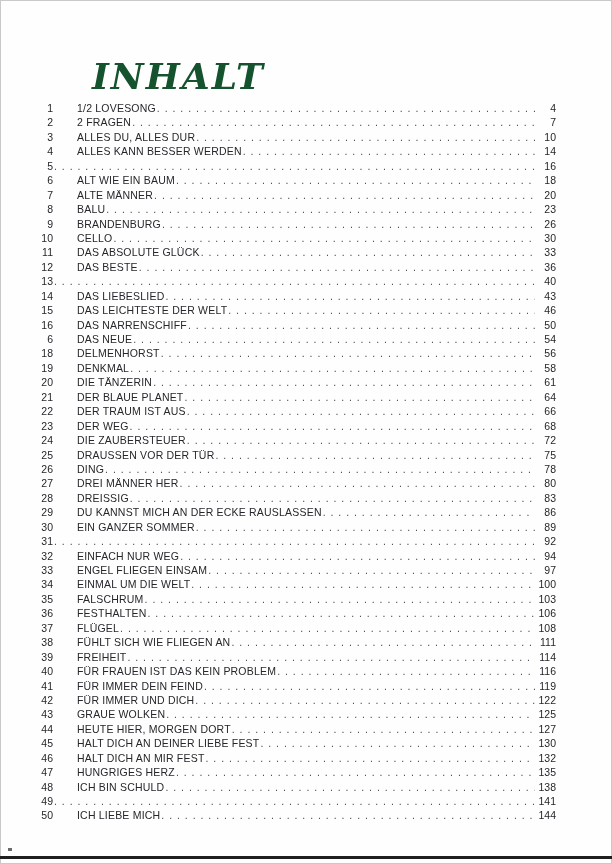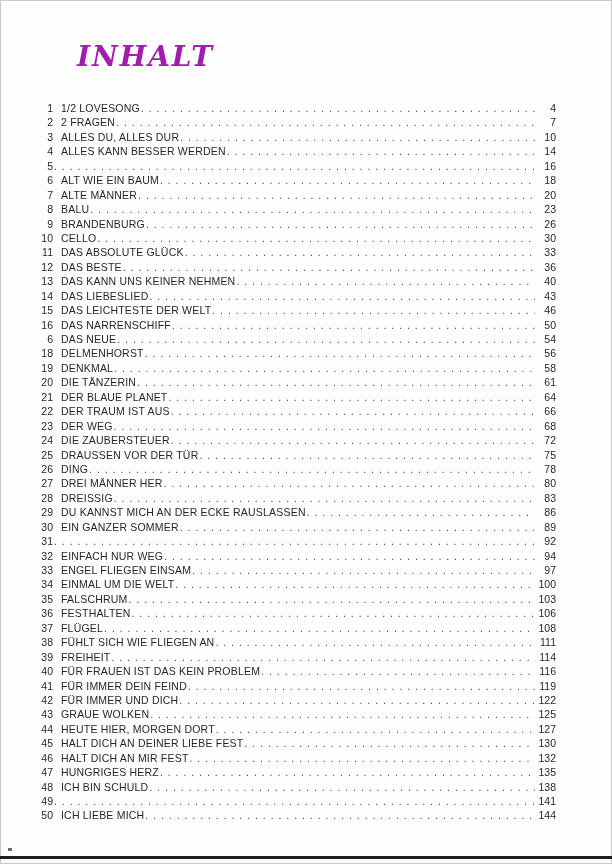--- a/index.html
+++ b/index.html
@@ -14,27 +14,27 @@
     background: #fefefe;
     box-shadow: inset 0 0 0 1px #c9c9c9;
     overflow: hidden;
     font-family: "Liberation Sans", sans-serif;
     color: #26262c;
   }
   .page-title {
     position: absolute;
     left: 77px;
     top: 40px;
-    margin: 0;
+    margin: 15px;
     font-family: "DejaVu Serif", serif;
     font-style: italic;
     font-weight: bold;
-    font-size: 28px;
+    font-size: 36px;
     letter-spacing: 2px;
-    color: #a21caf;
+    color: #14532d;
   }
   .toc {
     position: absolute;
     left: 0;
     top: 101px;
     width: 612px;
   }
   .toc-row {
     display: flex;
     align-items: baseline;
@@ -44,21 +44,21 @@
     padding-left: 28px;
     padding-right: 56px;
     white-space: nowrap;
   }
   .toc-num {
     width: 25px;
     text-align: right;
     flex: 0 0 auto;
   }
   .toc-title {
-    margin-left: 8px;
+    margin-left: 24px;
     flex: 0 0 auto;
     letter-spacing: 0.2px;
   }
   .toc-leader {
     flex: 1 1 auto;
     overflow: hidden;
     color: #4a4a50;
     letter-spacing: 1px;
     margin: 0 1px;
   }
@@ -169,21 +169,20 @@
 
     <div class="toc-row">
       <span class="toc-num">12</span>
       <span class="toc-title">DAS BESTE</span>
       <span class="toc-leader">. . . . . . . . . . . . . . . . . . . . . . . . . . . . . . . . . . . . . . . . . . . . . . . . . . . . . . . . . . . . . . . . . . . . . . . . . . . . . . . . . . . . . . . . . . . . . . . . . . . . . . . . . . . . . . . . . . . . . . . . </span>
       <span class="toc-page">36</span>
     </div>
 
     <div class="toc-row">
       <span class="toc-num">13</span>
-      <span class="toc-title">DAS KANN UNS KEINER NEHMEN</span>
       <span class="toc-leader">. . . . . . . . . . . . . . . . . . . . . . . . . . . . . . . . . . . . . . . . . . . . . . . . . . . . . . . . . . . . . . . . . . . . . . . . . . . . . . . . . . . . . . . . . . . . . . . . . . . . . . . . . . . . . . . . . . . . . . . . </span>
       <span class="toc-page">40</span>
     </div>
 
     <div class="toc-row">
       <span class="toc-num">14</span>
       <span class="toc-title">DAS LIEBESLIED</span>
       <span class="toc-leader">. . . . . . . . . . . . . . . . . . . . . . . . . . . . . . . . . . . . . . . . . . . . . . . . . . . . . . . . . . . . . . . . . . . . . . . . . . . . . . . . . . . . . . . . . . . . . . . . . . . . . . . . . . . . . . . . . . . . . . . . </span>
       <span class="toc-page">43</span>
     </div>

